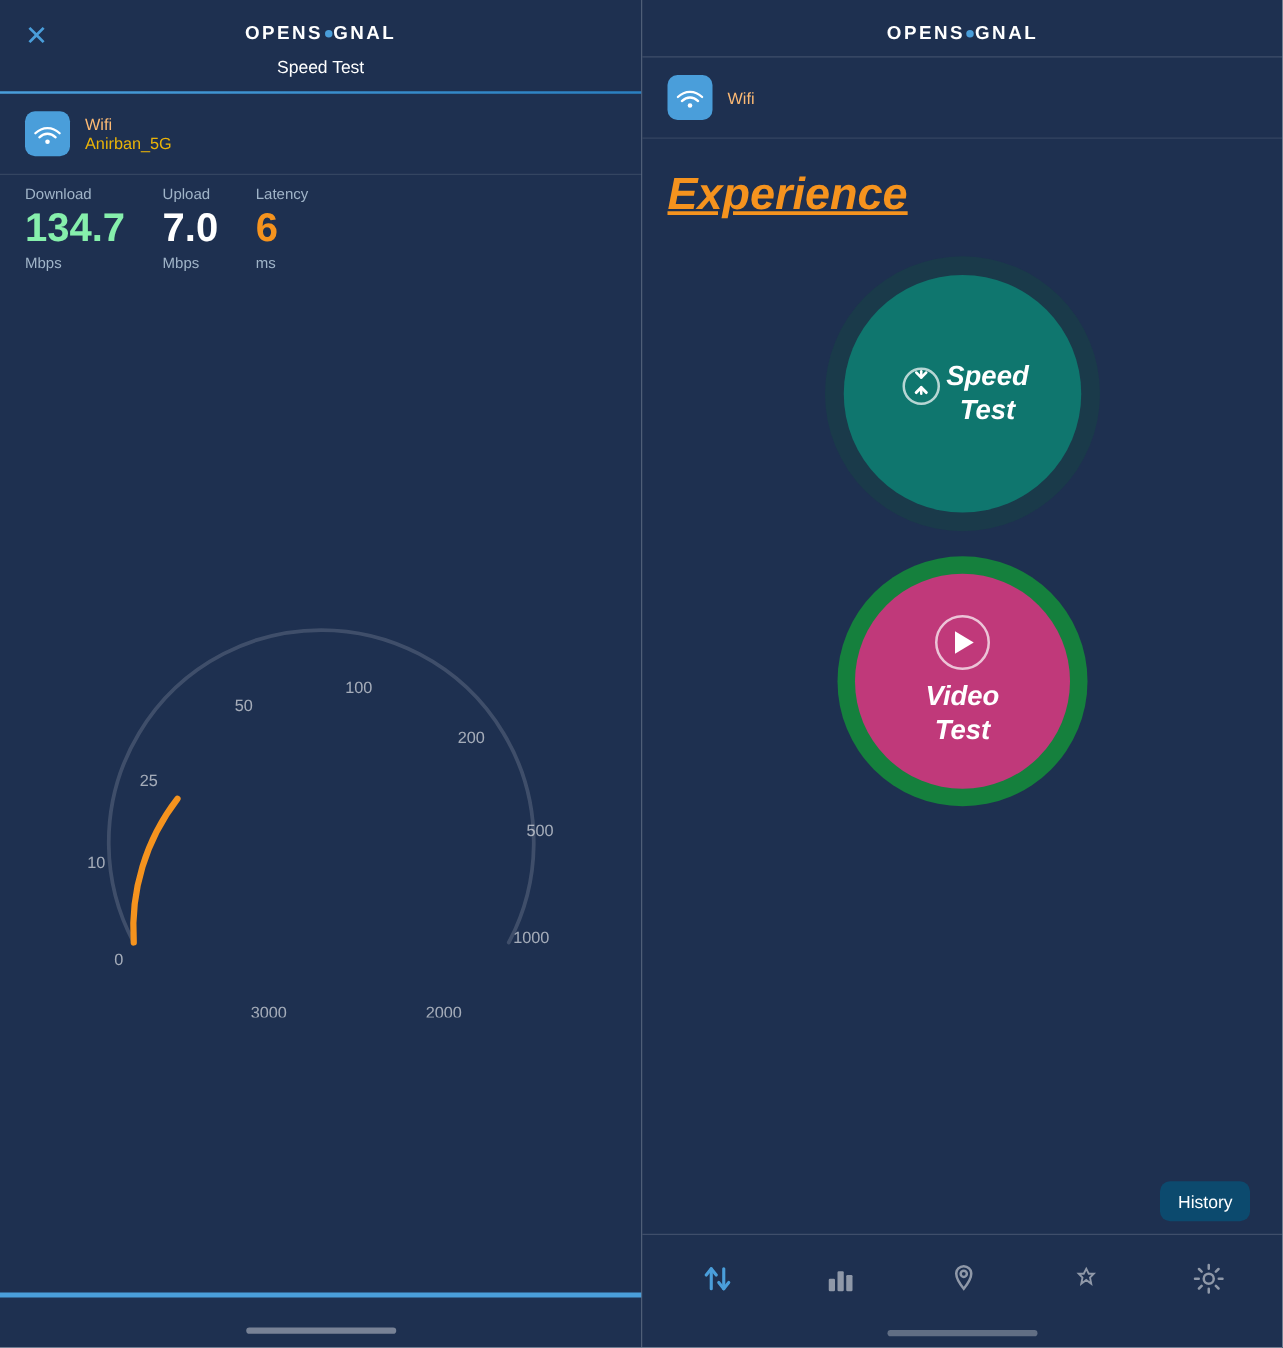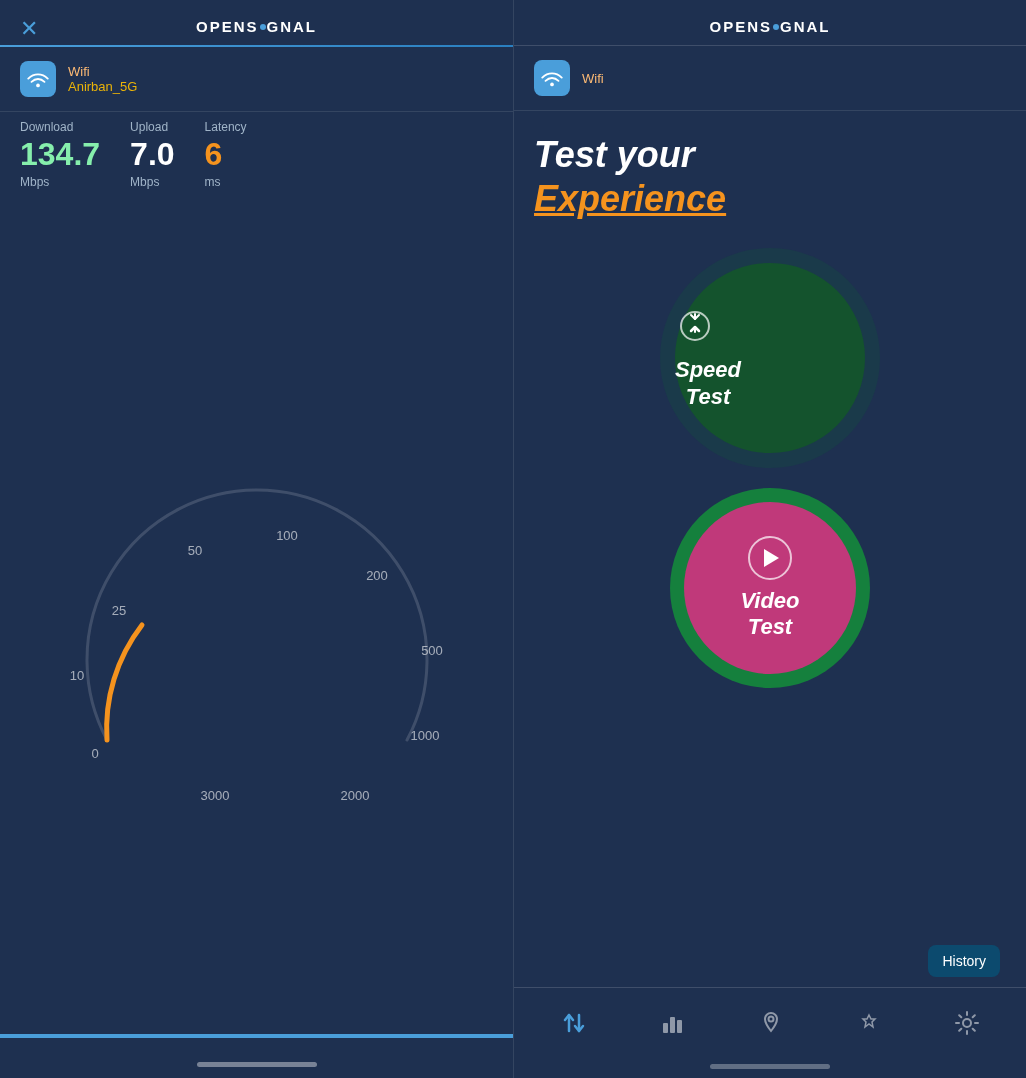--- a/index.html
+++ b/index.html
@@ -240,24 +240,24 @@
       display: flex;
       align-items: center;
       justify-content: center;
       cursor: pointer;
     }
 
     .speed-test-inner {
       width: 190px;
       height: 190px;
       border-radius: 50%;
-      background-color: #14532d;
-      display: flex;
-      flex-direction: column;
-      align-items: flex-start;
+      background-color: #0f766e;
+      display: flex;
+      flex-direction: row;
+      align-items: center;
       justify-content: center;
       cursor: pointer;
     }
 
     .speed-icon {
       color: white;
       font-size: 28px;
       margin-bottom: 8px;
     }
 
@@ -388,20 +388,21 @@
 </head>
 <body>
 
 <div class="left-panel">
   <div class="left-header">
     <span class="close-btn">✕</span>
     <div class="opensignal-brand">
       OPENS<span class="signal-dot"></span>GNAL
     </div>
   </div>
+  <div class="left-subtitle">Speed Test</div>
   <div class="header-divider"></div>
 
   <div class="wifi-row">
     <div class="wifi-icon-box">
       <svg width="22" height="22" viewBox="0 0 24 24" fill="none">
         <circle cx="12" cy="19" r="2" fill="white"></circle>
         <path d="M4.9 15.1C6.8 13.3 9.3 12 12 12s5.2 1.3 7.1 3.1" stroke="white" stroke-width="2" stroke-linecap="round" fill="none"></path>
         <path d="M1.4 11.6C4.1 8.9 7.9 7 12 7s7.9 1.9 10.6 4.6" stroke="white" stroke-width="2" stroke-linecap="round" fill="none"></path>
       </svg>
     </div>
@@ -478,21 +479,20 @@
       <svg width="22" height="22" viewBox="0 0 24 24" fill="none">
         <circle cx="12" cy="19" r="2" fill="white"></circle>
         <path d="M4.9 15.1C6.8 13.3 9.3 12 12 12s5.2 1.3 7.1 3.1" stroke="white" stroke-width="2" stroke-linecap="round" fill="none"></path>
         <path d="M1.4 11.6C4.1 8.9 7.9 7 12 7s7.9 1.9 10.6 4.6" stroke="white" stroke-width="2" stroke-linecap="round" fill="none"></path>
       </svg>
     </div>
     <span class="wifi-label">Wifi</span>
   </div>
 
   <div class="right-content">
-    <div class="test-your">Test your</div>
     <div class="experience-text">Experience</div>
 
     <div class="circles-area">
       <div class="speed-test-outer">
         <div class="speed-test-inner">
           <div class="speed-icon">
             <svg width="40" height="36" viewBox="0 0 40 36" fill="none">
               <circle cx="20" cy="20" r="14" stroke="rgba(255,255,255,0.7)" stroke-width="2" fill="none"></circle>
               <polyline points="20,8 20,13" stroke="white" stroke-width="2" stroke-linecap="round"></polyline>
               <polyline points="16,9 20,13 24,9" stroke="white" stroke-width="2" stroke-linecap="round" stroke-linejoin="round"></polyline>

